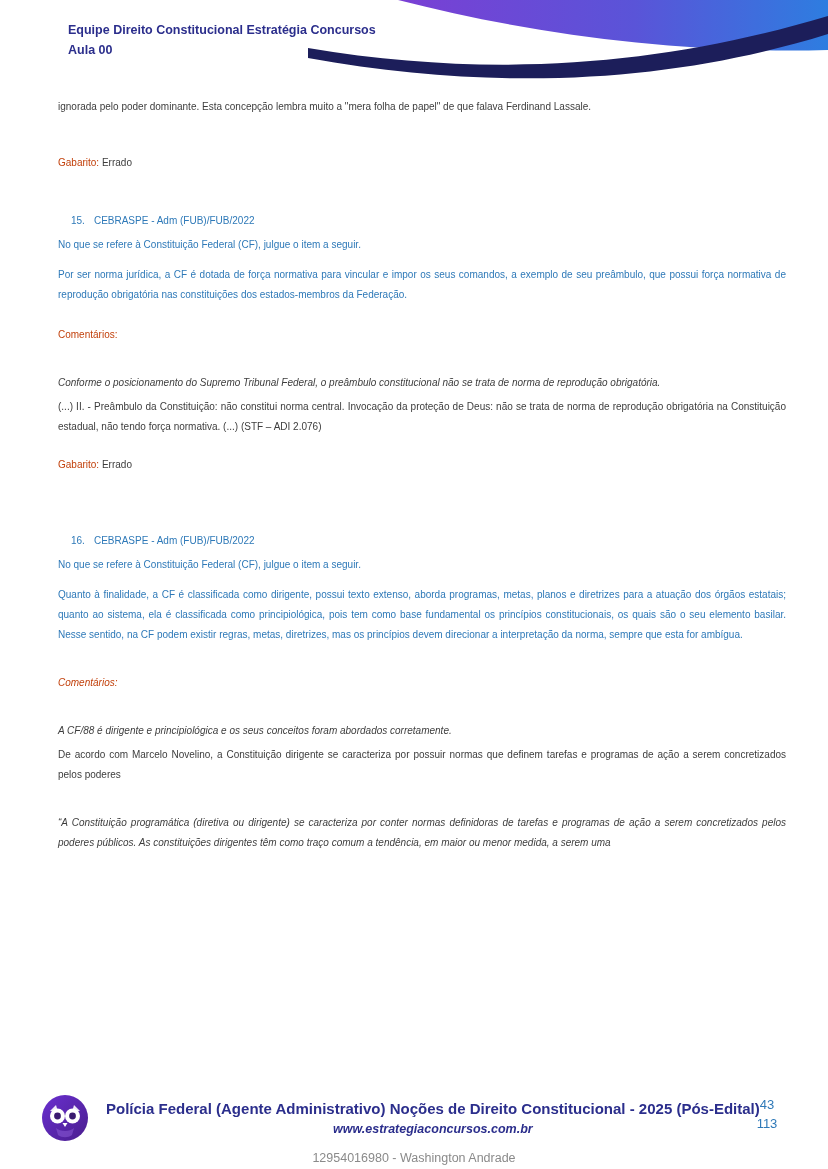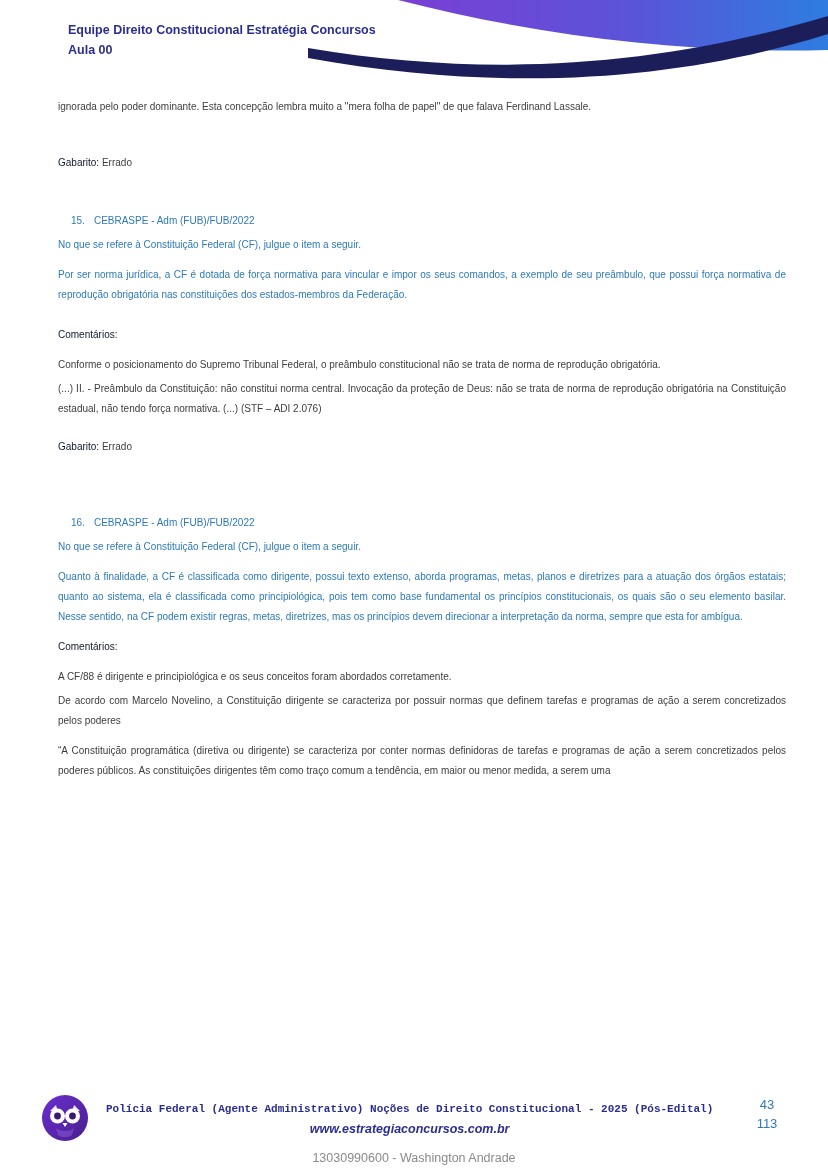--- a/index.html
+++ b/index.html
@@ -20,41 +20,41 @@
     z-index:2;
   }
 
   
   .content {
     position:absolute; top:97px; left:58px; width:728px;
     color:#3d3d3d; font-size:10px; line-height:20px;
   }
   .content p { text-align:justify; }
   .blue  { color:#2e79b8; }
-  .orange{ color:#0f172a; }
+  .orange{ color:#c2410c; }
 
   .qheader { padding-left:13px; text-align:right; }
   .qheader .qnum { margin-right:9px; }
 
   .mt-gab1 { margin-top:36px; }
   .mt-q15  { margin-top:38px; }
   .mt-cmd  { margin-top:4px; }
   .mt-stm  { margin-top:10px; }
   .mt-com  { margin-top:20px; }
-  .mt-p14  { margin-top:10px; }
+  .mt-p14  { margin-top:28px;font-style:italic; }
   .mt-p12  { margin-top:4px; }
   .mt-gab2 { margin-top:18px; }
   .mt-q16  { margin-top:56px; }
   .gabarito, .comments-label, .qcommand { text-align:left !important; }
 
   
   .footer { position:absolute; left:0; right:0; bottom:0; height:86px; }
   .owl { position:absolute; left:42px; bottom:28px; }
   .footer-lines { position:absolute; left:106px; bottom:30px; }
-  .footer-course { color:#2b2e8c; font-weight:bold; font-size:11px; line-height:20px;font-family:Liberation Mono, monospace; }
+  .footer-course { color:#2b2e8c; font-weight:bold; font-size:15px; line-height:20px; }
   .footer-site   { color:#2b2e8c; font-weight:bold; font-style:italic; font-size:12.5px; line-height:20px;text-align:center; }
   .page-numbers  { position:absolute; right:38px; bottom:36px; width:46px; text-align:center;
                    color:#2e79b8; font-size:13px; line-height:19px; }
   .watermark { position:absolute; left:0; right:0; bottom:4px; text-align:center;
                color:#8a8a8a; font-size:12.5px; }
 </style>
 </head>
 <body>
 
 <div class="page">
@@ -137,16 +137,16 @@
     <div class="footer-lines">
       <div class="footer-course">Polícia Federal (Agente Administrativo) Noções de Direito Constitucional - 2025 (Pós-Edital)</div>
       <div class="footer-site">www.estrategiaconcursos.com.br</div>
     </div>
 
     <div class="page-numbers">
       <div>43</div>
       <div>113</div>
     </div>
 
-    <div class="watermark">13030990600 - Washington Andrade</div>
+    <div class="watermark">12954016980 - Washington Andrade</div>
   </div>
 
 </div>
 
 </body></html>

